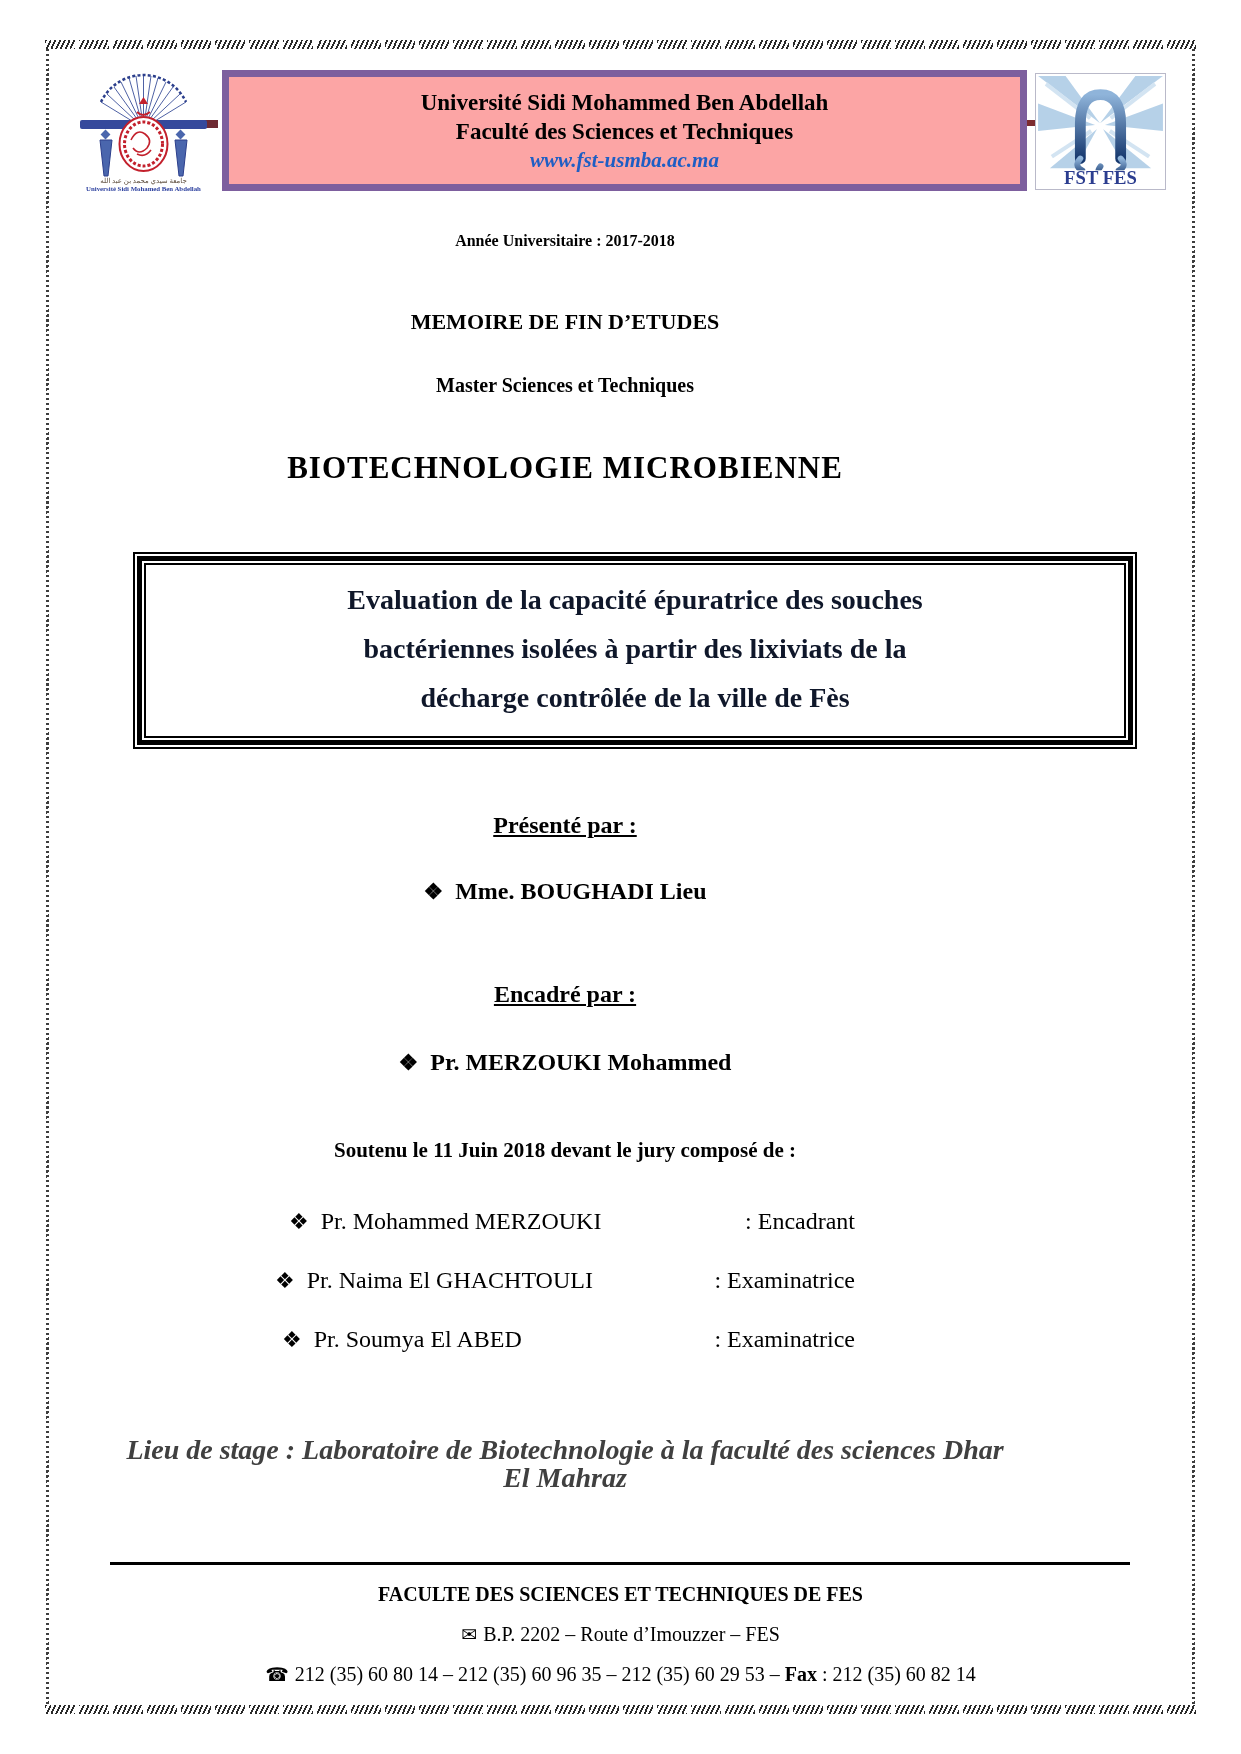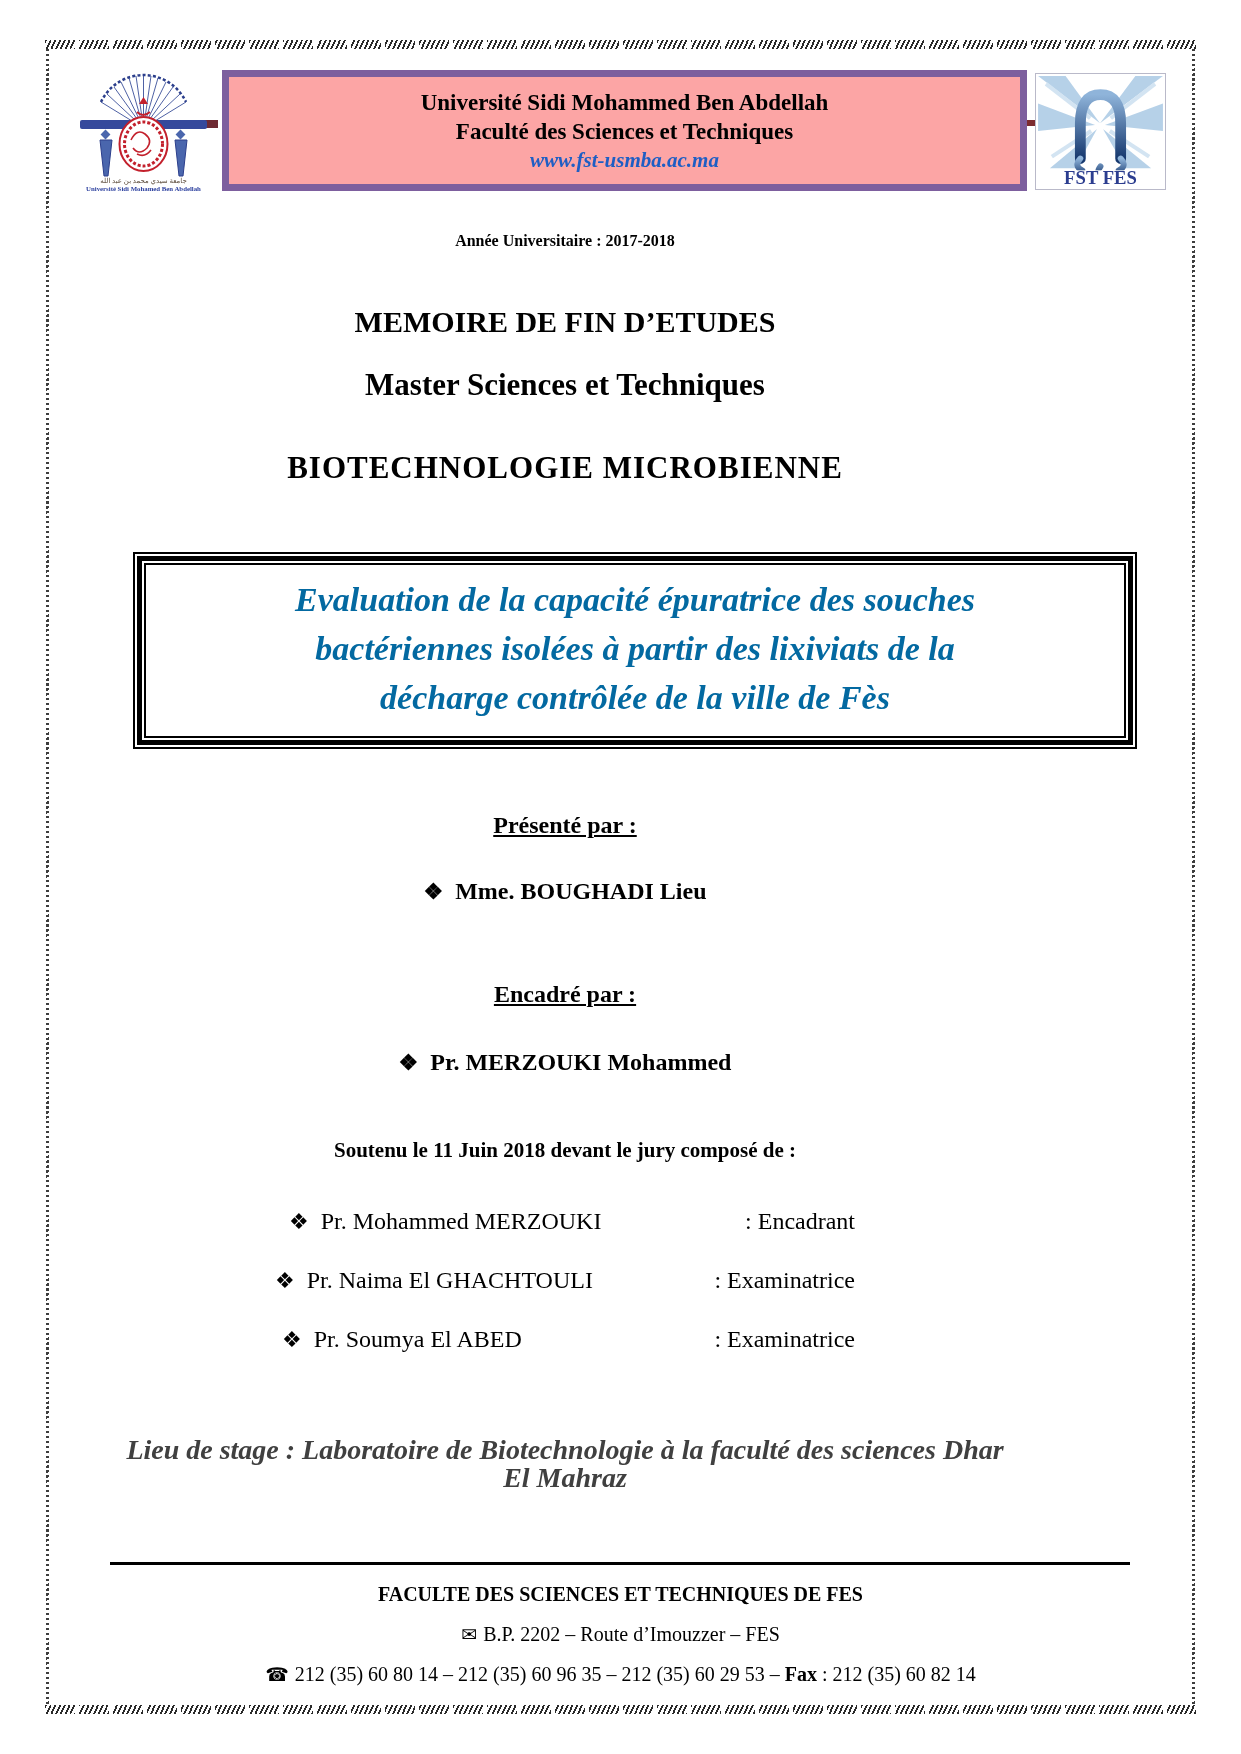--- a/index.html
+++ b/index.html
@@ -51,31 +51,31 @@
   .banner-url { font-size:21px; font-weight:bold; font-style:italic; color:#1e5ec4; line-height:29px; }
   .right-logo {
     position:relative; z-index:1;
     margin-left:auto; margin-right:14px; margin-top:3px;
     width:131px; height:117px; border:1px solid #b9b9c9; background:#fff; flex:none;
   }
 
   
   .body-col { margin-left:61px; width:910px; text-align:center; }
   .annee   { margin-top:33px; font-size:16px; font-weight:bold; line-height:26px; }
-  .memoire { margin-top:51px; font-size:30px; font-weight:bold; line-height:34px; }
-  .master  { margin-top:33px; font-size:31px; font-weight:bold; line-height:26px; }
+  .memoire { margin-top:51px; font-size:22px; font-weight:bold; line-height:34px; }
+  .master  { margin-top:33px; font-size:20px; font-weight:bold; line-height:26px; }
   .biotech { margin-top:52px; font-size:31px; font-weight:bold; letter-spacing:1px; line-height:36px; }
 
   
   .tbox { margin:66px 0 0 84px; width:1004px; border:2px solid #000; padding:2px; background:#fff; }
   .tbox-mid { border:5px solid #000; padding:2px; }
   .tbox-inner { border:2px solid #000; padding:10px 8px 14px; text-align:center; }
   .thesis-line {
-    font-size:34px; font-weight:bold; font-style:italic;
-    color:#0369a1; line-height:49px; white-space:nowrap;
+    font-size:28px; font-weight:bold; 
+    color:#0f172a; line-height:49px; white-space:nowrap;
   }
 
   .sec-head { font-size:24px; font-weight:bold; text-decoration:underline; line-height:28px; }
   .presente-head { margin-top:62px; }
   .presente-name { margin-top:38px; font-size:24px; font-weight:bold; line-height:28px; }
   .encadre-head  { margin-top:74px; }
   .encadre-name  { margin-top:40px; font-size:24px; font-weight:bold; line-height:28px; }
   .bullet { font-size:22px; margin-right:12px; }
 
   .soutenu { margin-top:58px; font-size:21px; font-weight:bold; line-height:30px; }

